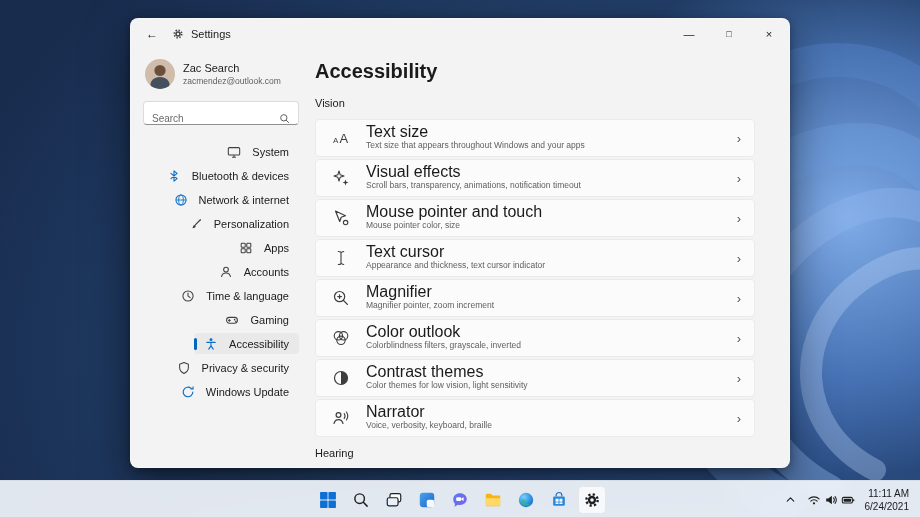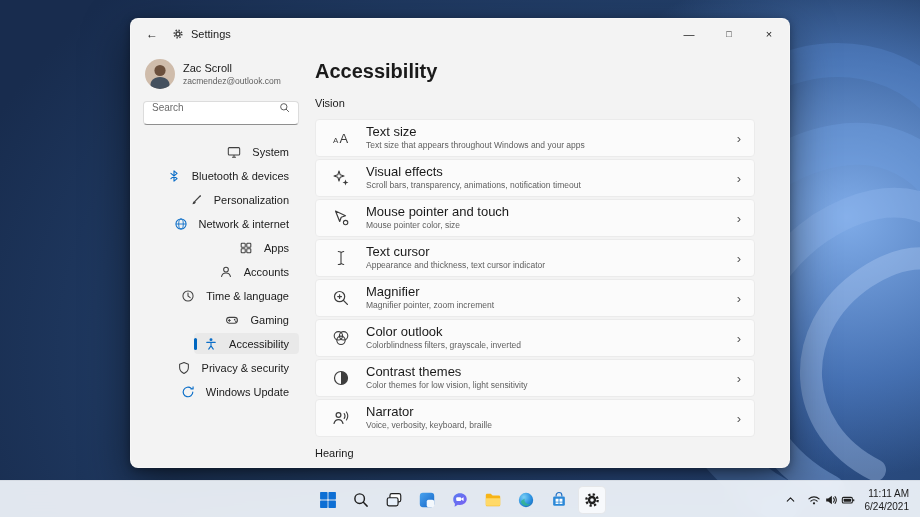--- a/index.html
+++ b/index.html
@@ -33,38 +33,38 @@
   .win-btn.maxi { font-size:9px; }
 
   .window-body { display:flex; height:420px; }
 
   
   .sidebar { width:180px; flex:0 0 auto; padding:4px 12px 0 12px; }
   .account { display:flex; align-items:center; gap:8px; margin:6px 0 12px 2px; }
   .avatar { width:30px; height:30px; border-radius:50%; overflow:hidden; flex:0 0 auto; }
   .account-name { font-size:11px; color:#1a1a1a; }
   .account-email { font-size:8.5px; color:#5f5f5f; margin-top:2px; }
-  .searchbox { height:24px; background:#fff; border:1px solid #dcdcdc; border-bottom-color:#8f8f8f; border-radius:4px; display:flex; align-items:flex-start; padding:0 8px; gap:6px; }
+  .searchbox { height:24px; background:#fff; border:1px solid #dcdcdc; border-bottom-color:#8f8f8f; border-radius:4px; display:flex; align-items:flex-end; padding:0 8px; gap:6px; }
   .searchbox input { flex:1; border:none; outline:none; font-size:10px; color:#1a1a1a; font-family:inherit; background:transparent; min-width:0; }
   .searchbox input::placeholder { color:#6a6a6a; }
   .nav { margin-top:16px; display:flex; flex-direction:column; gap:3px;align-items:flex-end; }
   .nav-item { position:relative; display:flex; align-items:center; gap:11px; height:21px; padding:0 10px; border-radius:4px; font-size:11px; color:#202020; cursor:default; }
   .nav-item.selected { background:#e9e9e9; }
   .nav-item.selected::before { content:""; position:absolute; left:0; top:4.5px; width:3px; height:12px; border-radius:2px; background:#0067c0; }
   .nav-icon { width:14px; height:14px; flex:0 0 auto; display:flex; }
 
   
   .content { flex:1; padding:8px 34px 0 4px; }
   .page-title { font-size:20px; line-height:24px; font-weight:600; color:#1a1a1a; margin:2px 0 14px; }
   .section-label { font-size:11px; line-height:13px; color:#1b1b1b; }
   .cards { margin:9px 0 10px; display:flex; flex-direction:column; gap:2px; }
   .card { height:38px; background:#fbfbfb; border:1px solid #ebebeb; border-radius:4px; display:flex; align-items:center; padding-right:13px; }
   .card-icon { width:50px; display:flex; align-items:center; justify-content:center; flex:0 0 auto; }
   .card-text { flex:1; min-width:0; }
-  .card-title { font-size:13px; color:#1a1a1a; line-height:12px; }
+  .card-title { font-size:16px; color:#1a1a1a; line-height:12px; }
   .card-sub { font-size:8.5px; color:#606060; line-height:10px; margin-top:2px; }
   .card-chevron { font-size:13px; color:#565656; line-height:1; }
 
   
   .taskbar { position:absolute; left:0; right:0; bottom:0; height:37px; background:rgba(241,245,251,.93); border-top:1px solid rgba(0,0,0,.05); backdrop-filter:blur(8px); }
   .task-center { position:absolute; left:50%; top:0; height:37px; transform:translateX(-50%); display:flex; align-items:center; gap:5px; }
   .task-btn { width:28px; height:28px; border-radius:5px; display:flex; align-items:center; justify-content:center; }
   .task-btn.active { background:rgba(255,255,255,.75); box-shadow:inset 0 0 0 1px rgba(0,0,0,.07); }
   .tray { position:absolute; right:4px; top:0; height:37px; display:flex; align-items:center; gap:2px; }
   .tray-btn { height:28px; border-radius:5px; display:flex; align-items:center; justify-content:center; padding:0 4px; gap:3px; }
@@ -113,21 +113,21 @@
 
         <div class="account">
           <div class="avatar">
             <svg width="30" height="30" viewBox="0 0 30 30">
               <rect width="30" height="30" fill="#cfbcab"></rect>
               <circle cx="15" cy="11.5" r="5.6" fill="#6b4f3c"></circle>
               <path d="M15 18c-6.2 0-9.6 3.6-9.6 8.4V30h19.2v-3.6c0-4.8-3.4-8.4-9.6-8.4z" fill="#44505e"></path>
             </svg>
           </div>
           <div>
-            <div class="account-name">Zac Scroll</div>
+            <div class="account-name">Zac Search</div>
             <div class="account-email">zacmendez@outlook.com</div>
           </div>
         </div>
 
         <div class="searchbox">
           <input type="text" placeholder="Search" style="">
           <span style="display:flex;">
             <svg width="11" height="11" viewBox="0 0 16 16">
                 <circle cx="7" cy="7" r="4.6" fill="none" stroke="#5a5a5a" stroke-width="1.4"></circle>
                 <path d="M10.5 10.5l3.5 3.5" stroke="#5a5a5a" stroke-width="1.4" stroke-linecap="round"></path>
@@ -149,35 +149,35 @@
             <span class="nav-icon">
                 <svg width="14" height="14" viewBox="0 0 16 16">
                   <path d="M4.5 5l7 6L8 13.8V2.2L11.5 5l-7 6" fill="none" stroke="#0b6ec8" stroke-width="1.3" stroke-linejoin="round" stroke-linecap="round"></path>
                 </svg>
               </span>
             <span>Bluetooth &amp; devices</span>
           </div>
           <div class="nav-item">
             <span class="nav-icon">
                 <svg width="14" height="14" viewBox="0 0 16 16">
-                  <path d="M13 3.2L7.2 9" stroke="#404040" stroke-width="1.4" stroke-linecap="round" fill="none"></path>
-                  <path d="M6.8 9.2c-1.8.3-2.4 1.6-2.8 3.6 2-.2 3.4-.9 3.8-2.6z" fill="#404040"></path>
-                </svg>
-              </span>
-            <span>Personalization</span>
-          </div>
-          <div class="nav-item">
-            <span class="nav-icon">
-                <svg width="14" height="14" viewBox="0 0 16 16">
                   <circle cx="8" cy="8" r="5.8" fill="none" stroke="#0b6ec8" stroke-width="1.2"></circle>
                   <ellipse cx="8" cy="8" rx="2.6" ry="5.8" fill="none" stroke="#0b6ec8" stroke-width="1"></ellipse>
                   <path d="M2.2 8h11.6" stroke="#0b6ec8" stroke-width="1"></path>
                 </svg>
               </span>
             <span>Network &amp; internet</span>
+          </div>
+          <div class="nav-item">
+            <span class="nav-icon">
+                <svg width="14" height="14" viewBox="0 0 16 16">
+                  <path d="M13 3.2L7.2 9" stroke="#404040" stroke-width="1.4" stroke-linecap="round" fill="none"></path>
+                  <path d="M6.8 9.2c-1.8.3-2.4 1.6-2.8 3.6 2-.2 3.4-.9 3.8-2.6z" fill="#404040"></path>
+                </svg>
+              </span>
+            <span>Personalization</span>
           </div>
           <div class="nav-item">
             <span class="nav-icon">
                 <svg width="14" height="14" viewBox="0 0 16 16">
                   <g fill="none" stroke="#404040" stroke-width="1.2">
                     <rect x="2.5" y="2.5" width="4.6" height="4.6" rx="0.8"></rect>
                     <rect x="8.9" y="2.5" width="4.6" height="4.6" rx="0.8"></rect>
                     <rect x="2.5" y="8.9" width="4.6" height="4.6" rx="0.8"></rect>
                     <rect x="8.9" y="8.9" width="4.6" height="4.6" rx="0.8"></rect>
                   </g>

